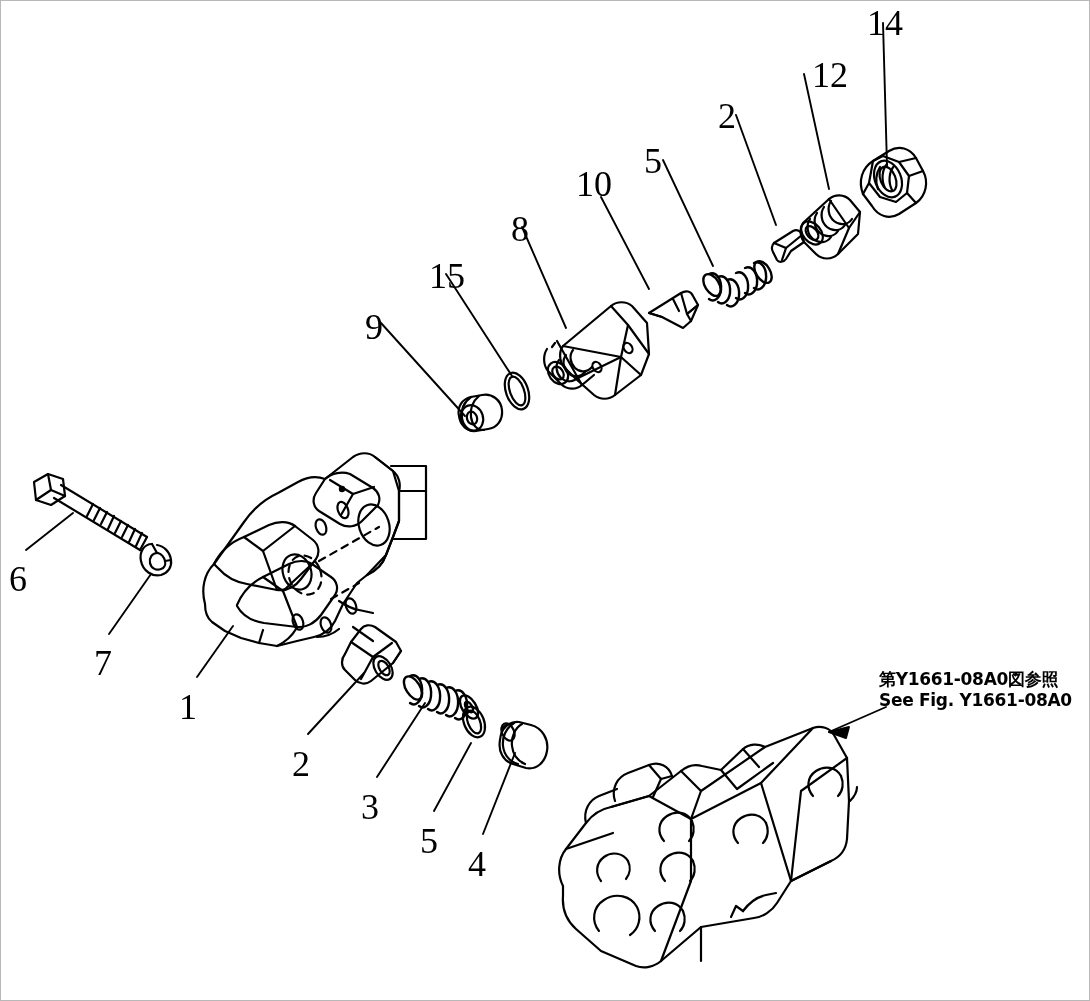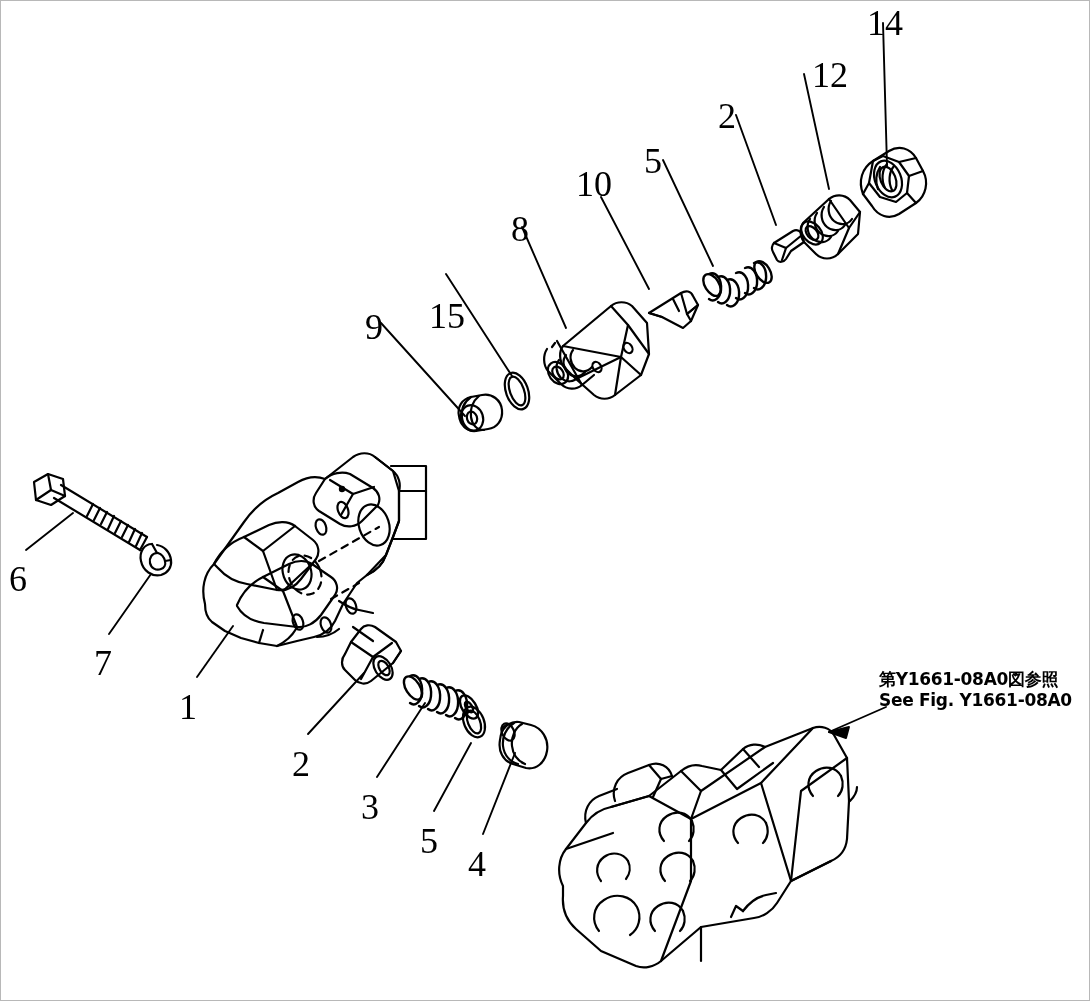--- a/index.html
+++ b/index.html
@@ -405,20 +405,20 @@
   <div class="callout-num" style="left:419px; top:822px;">5</div>
   <div class="callout-num" style="left:8px;   top:560px;">6</div>
   <div class="callout-num" style="left:93px;  top:644px;">7</div>
   <div class="callout-num" style="left:510px; top:210px;">8</div>
   <div class="callout-num" style="left:364px; top:308px;">9</div>
   <div class="callout-num" style="left:575px; top:165px;">10</div>
   <div class="callout-num" style="left:643px; top:142px;">5</div>
   <div class="callout-num" style="left:787px; top:56px;margin-left:24px;">12</div>
   <div class="callout-num" style="left:717px; top:97px;">2</div>
   <div class="callout-num" style="left:866px; top:4px;">14</div>
-  <div class="callout-num" style="left:428px; top:257px;margin-top:40px;">15</div>
+  <div class="callout-num" style="left:428px; top:257px;">15</div>
 
   <div id="ref-note">
     <div class="ref-line">第Y1661-08A0図参照</div>
     <div class="ref-line">See Fig. Y1661-08A0</div>
   </div>
 
 </div>
 
 </body></html>

